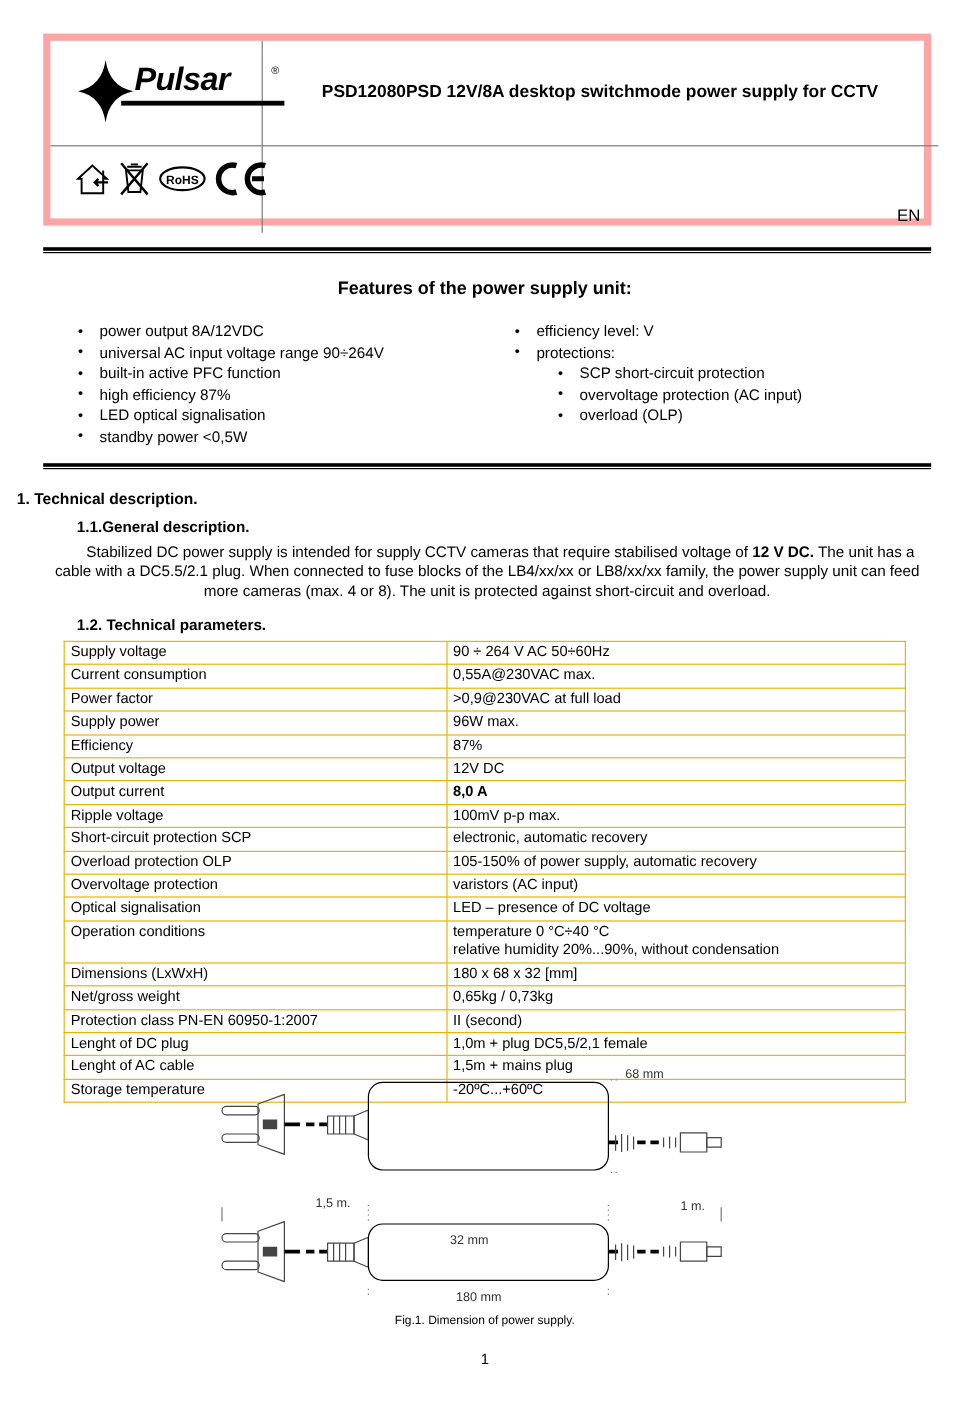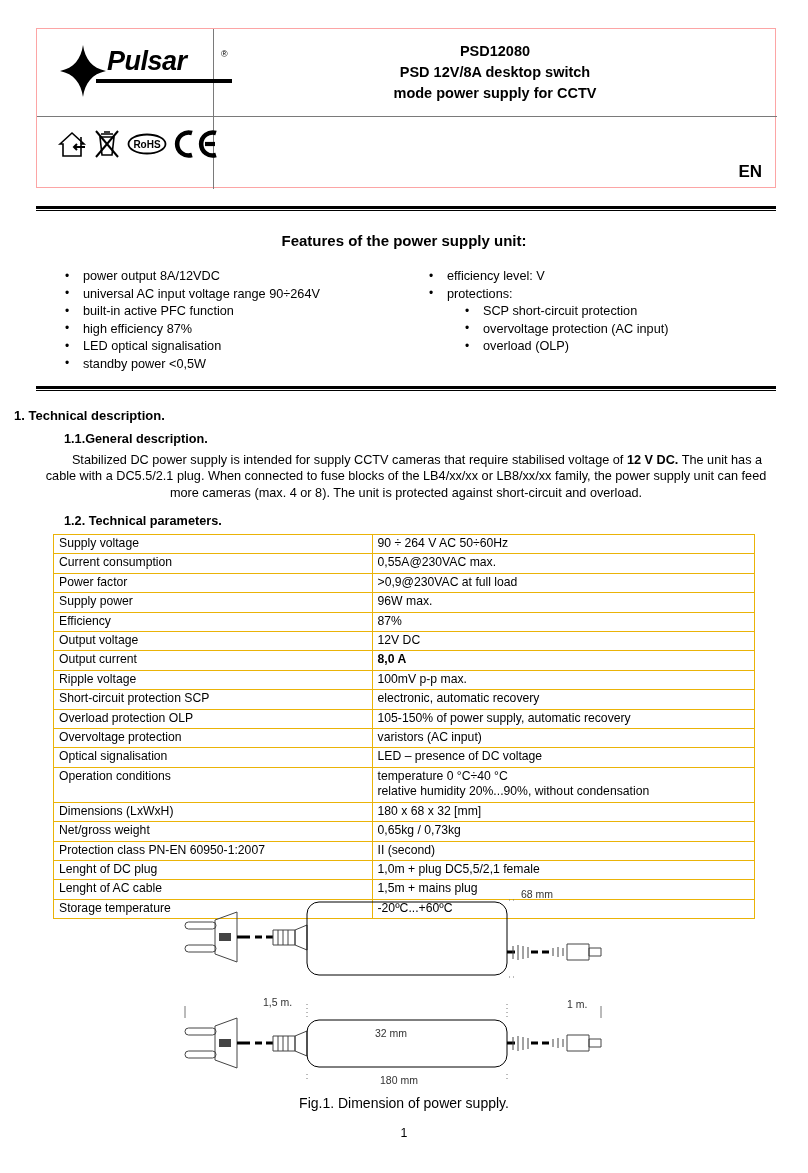--- a/index.html
+++ b/index.html
@@ -14,21 +14,21 @@
     overflow: hidden;
   }
 
   .page { position: relative; width: 808px; height: 1173px; }
 
   
   .header-box {
     position: absolute;
     left: 36px; top: 28px;
     width: 740px; height: 160px;
-    border: 1px solid #fca5a5;
+    border: 6px solid #fca5a5;
   }
   .hdr-vline {
     position: absolute; left: 176px; top: 0; width: 1px; height: 160px;
     background: #7a7a7a;
   }
   .hdr-hline {
     position: absolute; left: 0; top: 87px; width: 740px; height: 1px;
     background: #7a7a7a;
   }
 
@@ -62,39 +62,39 @@
     position: absolute; left: 0; top: 88px; width: 176px; height: 71px;
   }
   .cert-row {
     position: absolute; left: 20px; top: 12px;
     display: flex; align-items: center; gap: 7px; justify-content: space-between;
   }
 
   
   .title-cell {
     position: absolute; left: 177px; top: 0; width: 562px; height: 87px;
-    display: flex; flex-direction: column;
+    display: flex; flex-direction: row;
     align-items: center; justify-content: center;
   }
   .title-cell .tl {
     font-size: 14.5px; font-weight: bold; line-height: 1.45;
     text-align: center;
   }
 
   
   .edition-cell {
     position: absolute; left: 177px; top: 88px; width: 562px; height: 71px;
   }
   .edition-inner {
     position: absolute; left: 0; top: 12px; width: 100%;
     text-align: center; font-size: 12.5px; line-height: 1.45;
   }
   .lang-badge {
     position: absolute; right: 14px; bottom: 6px;
-    font-size: 17px; font-weight: bold; margin-left: 20px;
+    font-size: 14px; font-weight: normal; margin-left: 20px;
   }
 
   
   .rule-thick {
     position: absolute; left: 36px; width: 740px;
     border-top: 3px solid #000; border-bottom: 1px solid #000;
     height: 5px;
   }
   .rule-1 { top: 206px; }
   .rule-2 { top: 386px; }
@@ -166,21 +166,21 @@
   .spec-table td.v { width: 383px; }
   .spec-table td.v b { font-weight: bold; }
 
   
   .figure {
     position: absolute; left: 175px; top: 884px;
     width: 460px; height: 210px;
   }
   .fig-caption {
     position: absolute; left: 0; top: 1095px; width: 808px;
-    text-align: center; font-size: 14px;
+    text-align: center; font-size: 10px;
   }
   .page-num {
     position: absolute; left: 0; top: 1126px; width: 808px;
     text-align: center; font-size: 12.4px;
   }
 </style>
 </head>
 <body>
 
 <div class="page">

